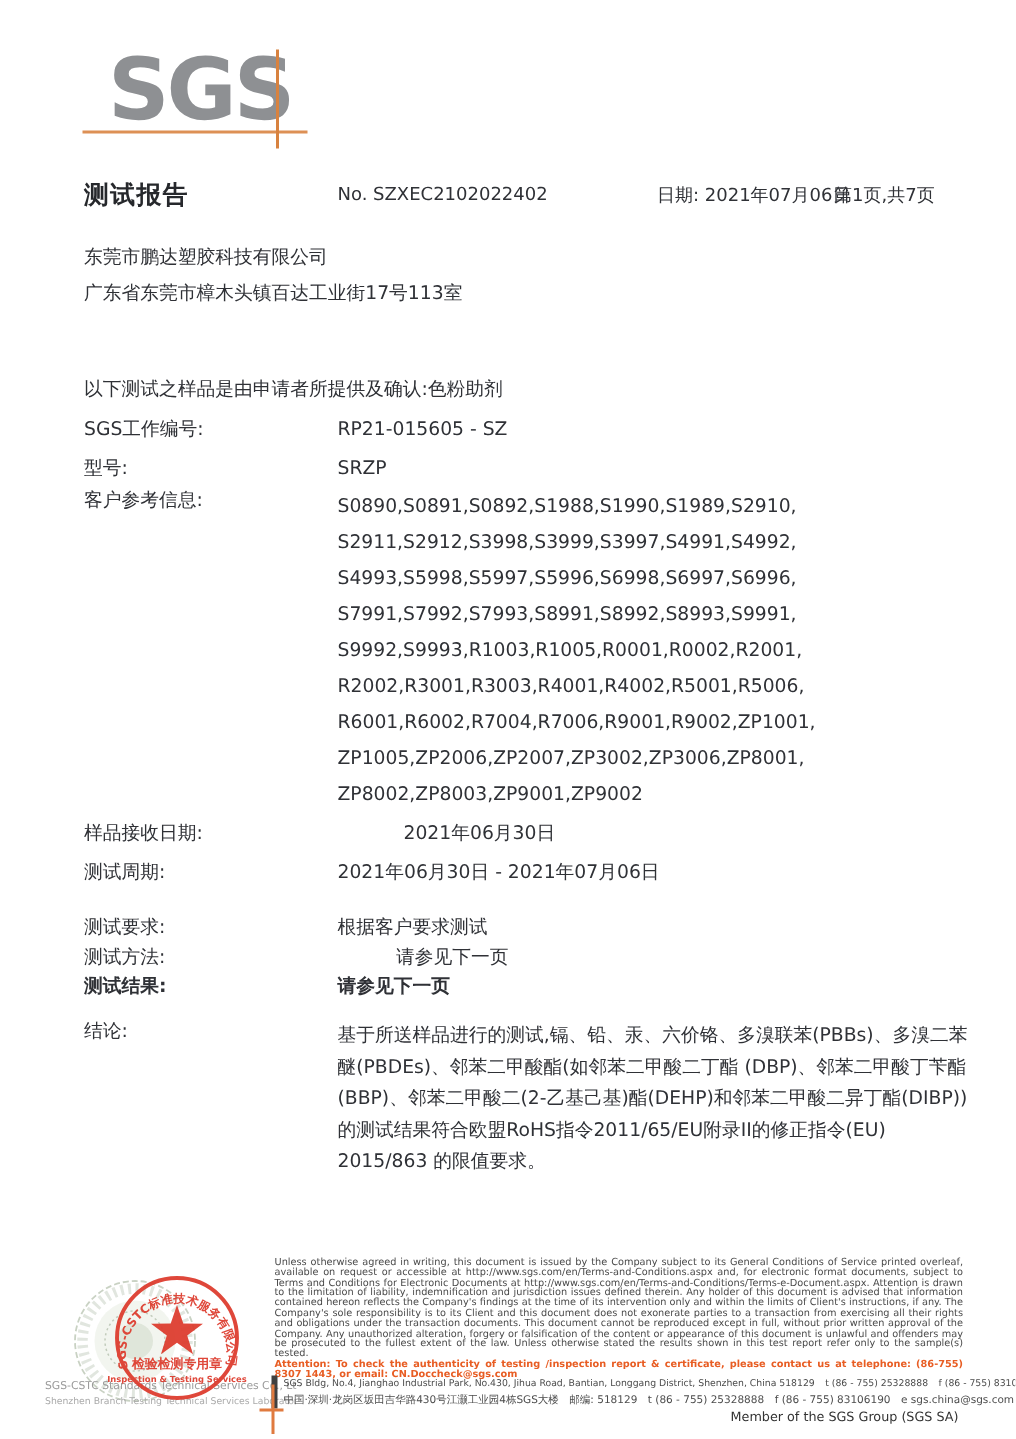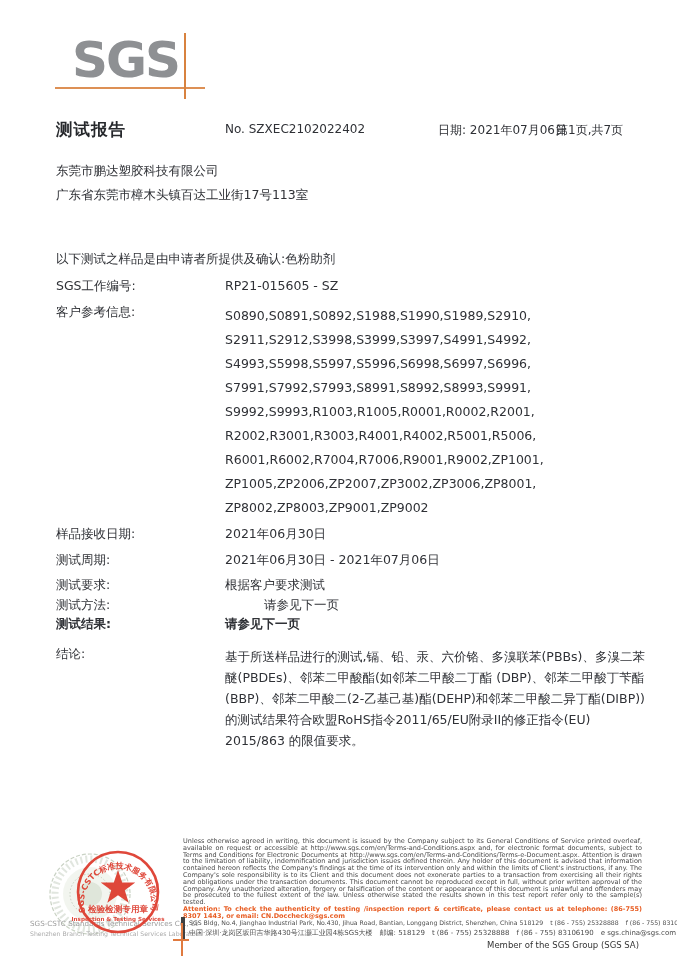--- a/index.html
+++ b/index.html
@@ -2,21 +2,21 @@
 <html><head>
 <meta charset="utf-8">
 <style>
   html,body{margin:0;padding:0;background:#ffffff;}
   .page{
     position:relative;width:677px;height:959px;background:#fff;overflow:hidden;
     font-family:"DejaVu Sans","Liberation Sans",sans-serif;color:#2f3136;
   }
   
   .logo{position:absolute;left:0;top:0;width:260px;height:120px;}
-  .logo-sgs{position:absolute;left:72px;top:32px;font-size:50px;line-height:57px;
+  .logo-sgs{position:absolute;left:72px;top:32px;font-size:57px;line-height:57px;
     font-weight:700;color:#8e9093;letter-spacing:-2px;}
   .logo-hline{position:absolute;left:55px;top:87px;width:150px;height:2px;background:#dd9055;}
   .logo-vline{position:absolute;left:184px;top:33px;width:2px;height:66px;background:#d8823f;}
   
   .hdr{position:absolute;left:0;top:119px;width:677px;height:22px;}
   .hdr .title{position:absolute;left:56px;top:0;font-size:16.5px;font-weight:700;letter-spacing:1px;color:#26282c;}
   .hdr .no{position:absolute;left:225px;top:3px;font-size:12px;}
   .hdr .date{position:absolute;left:438px;top:3px;font-size:12px;}
   .hdr .pg{position:absolute;left:556px;top:3px;font-size:12px;text-align:right;}
   
@@ -24,22 +24,22 @@
   
   .main{position:absolute;left:56px;top:251px;width:590px;font-size:12.5px;}
   .intro{margin-bottom:10px;}
   .frow{display:flex;margin-bottom:8px;}
   .frow .lbl{width:169px;flex:0 0 169px;}
   .frow .val{flex:1;}
   .codes .val div{line-height:24px;}
   .row-job{margin-bottom:9px;}
   .row-model{margin-bottom:4px;}
   .codes{margin-bottom:6px;}
-  .row-received{margin-bottom:9px;}
-  .row-period{margin-bottom:8px;align-items:center;}
+  .row-received{margin-bottom:9px;gap:44px;}
+  .row-period{margin-bottom:20px;align-items:center;}
   .row-request{margin-bottom:3px;}
   .row-method{margin-bottom:2px;gap:39px;}
   .row-result{margin-bottom:13px;font-weight:bold;}
   .row-conclusion .val{width:423px;line-height:21px;}
   
   .fineprint{position:absolute;left:183px;top:838px;width:459px;font-size:6.5px;
     line-height:6.8px;color:#4a4a4a;text-align:justify;}
   .attention{color:#e85d23;font-weight:700;}
   .addr{position:absolute;left:181px;top:917px;width:459px;font-size:6.2px;color:#4c4c4c;
     border-left:4px solid #404040;padding-left:4px;}
@@ -75,20 +75,24 @@
   </div>
 
   <div class="main">
     <div class="intro">以下测试之样品是由申请者所提供及确认:色粉助剂</div>
 
     <div class="frow row-job">
       <div class="lbl">SGS工作编号:</div>
       <div class="val">RP21-015605 - SZ</div>
     </div>
 
+    <div class="frow row-model">
+      <div class="lbl">型号:</div>
+      <div class="val">SRZP</div>
+    </div>
 
     <div class="frow codes">
       <div class="lbl">客户参考信息:</div>
       <div class="val">
         <div>S0890,S0891,S0892,S1988,S1990,S1989,S2910,</div>
         <div>S2911,S2912,S3998,S3999,S3997,S4991,S4992,</div>
         <div>S4993,S5998,S5997,S5996,S6998,S6997,S6996,</div>
         <div>S7991,S7992,S7993,S8991,S8992,S8993,S9991,</div>
         <div>S9992,S9993,R1003,R1005,R0001,R0002,R2001,</div>
         <div>R2002,R3001,R3003,R4001,R4002,R5001,R5006,</div>

